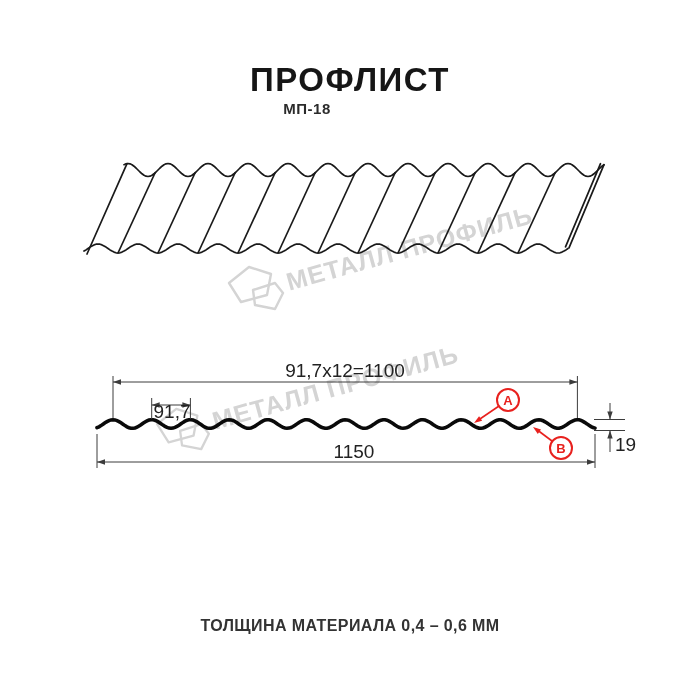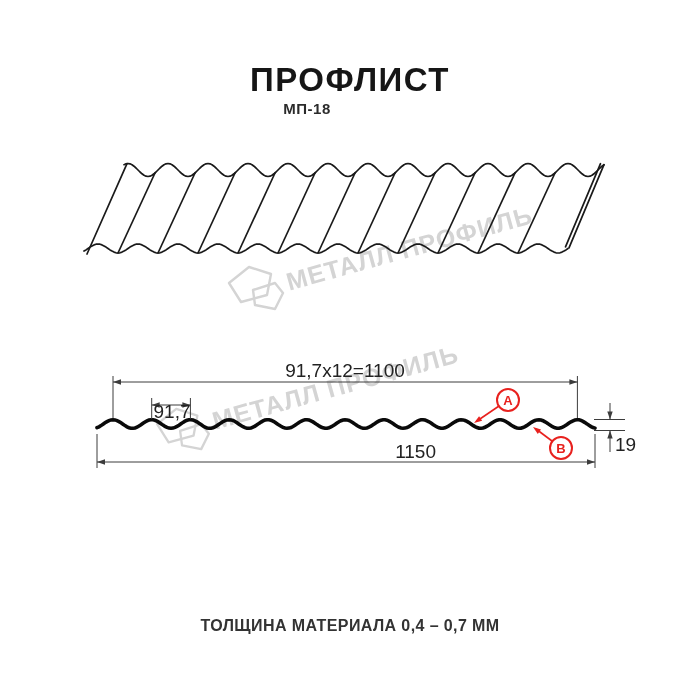--- a/index.html
+++ b/index.html
@@ -100,20 +100,20 @@
       <line class="dim" x1="530" y1="90.5" x2="530" y2="112"></line>
       <path class="dimf" d="M530,90.5 L527.3,98.5 L532.7,98.5 Z"></path>
       <line class="redl" x1="419" y1="66" x2="397" y2="81"></line>
       <path class="redf" d="M394,83 L402.1,80.7 L399.1,76.3 Z"></path>
       <line class="redl" x1="472" y1="101" x2="456" y2="89"></line>
       <path class="redf" d="M453,87 L457.8,93.9 L461.0,89.6 Z"></path>
     </svg>
 
   <div class="dim-label" style="left:250px; top:360px; width:190px;">91,7x12=1100</div>
   <div class="dim-label" style="left:132px; top:387px; width:80px;margin-top:14px;">91,7</div>
-  <div class="dim-label" style="left:316px; top:441px; width:120px;text-align:right;">1150</div>
+  <div class="dim-label" style="left:294px; top:441px; width:120px;">1150</div>
   <div class="dim-label" style="left:615px; top:434px; width:30px; text-align:left;">19</div>
 
   <div class="marker" style="left:496px; top:388px;">A</div>
   <div class="marker" style="left:549px; top:436px;">B</div>
 
-  <div class="footer-note">ТОЛЩИНА МАТЕРИАЛА 0,4 – 0,7 ММ</div>
+  <div class="footer-note">ТОЛЩИНА МАТЕРИАЛА 0,4 – 0,6 ММ</div>
 </div>
 
 </body></html>

